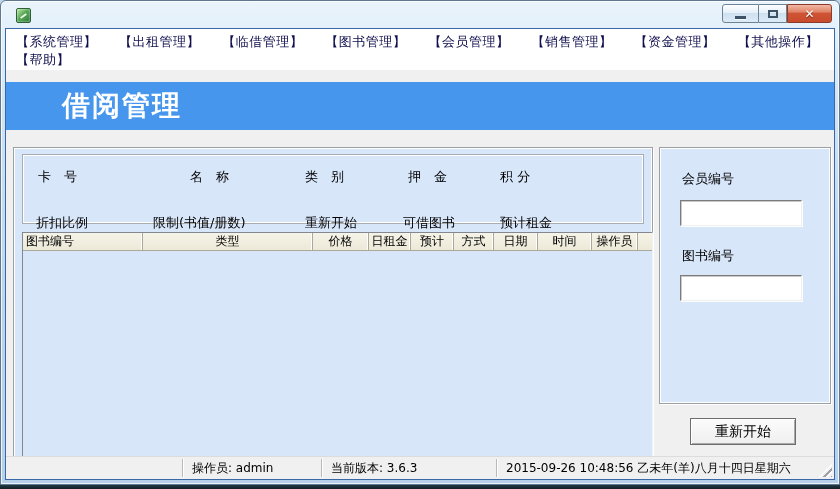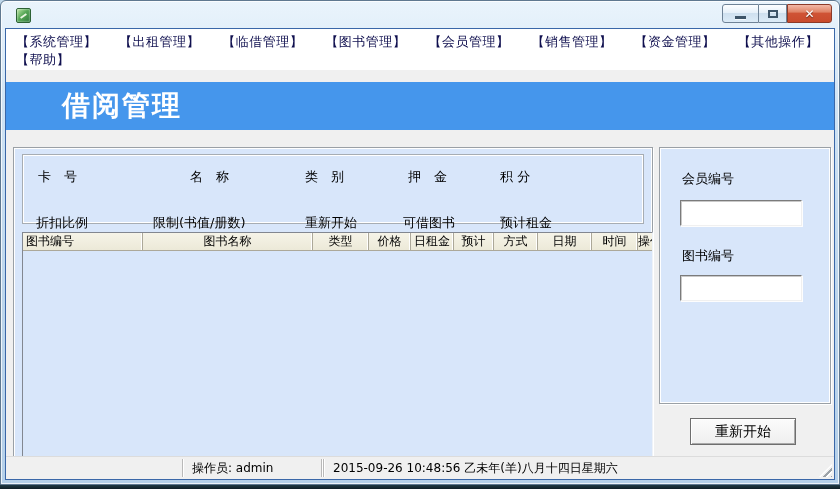--- a/index.html
+++ b/index.html
@@ -179,21 +179,20 @@
           <span class="r2 q0">折扣比例</span>
           <span class="r2 q1">限制(书值/册数)</span>
           <span class="r2 q2">重新开始</span>
           <span class="r2 q3">可借图书</span>
           <span class="r2 q4">预计租金</span>
         </div>
 
         <div class="table-wrap">
           <div class="thead">
             <div class="th">图书编号</div>
-            <div class="th">图书名称</div>
             <div class="th">类型</div>
             <div class="th">价格</div>
             <div class="th">日租金</div>
             <div class="th">预计</div>
             <div class="th">方式</div>
             <div class="th">日期</div>
             <div class="th">时间</div>
             <div class="th">操作员</div>
           </div>
           <div class="tbody"></div>
@@ -208,19 +207,20 @@
         <button class="restart-btn">重新开始</button>
       </div>
 
     </div>
 
     <div class="statusbar">
       <div class="sb-panel sb-1"></div>
       <div class="sb-sep"></div>
       <div class="sb-panel sb-2">操作员: admin</div>
       <div class="sb-sep"></div>
+      <div class="sb-panel sb-3">当前版本: 3.6.3</div>
       <div class="sb-sep"></div>
       <div class="sb-panel sb-4">2015-09-26 10:48:56 乙未年(羊)八月十四日星期六</div>
       <div class="resize-grip"></div>
     </div>
 
   </div>
 </div>
 
 </body></html>

